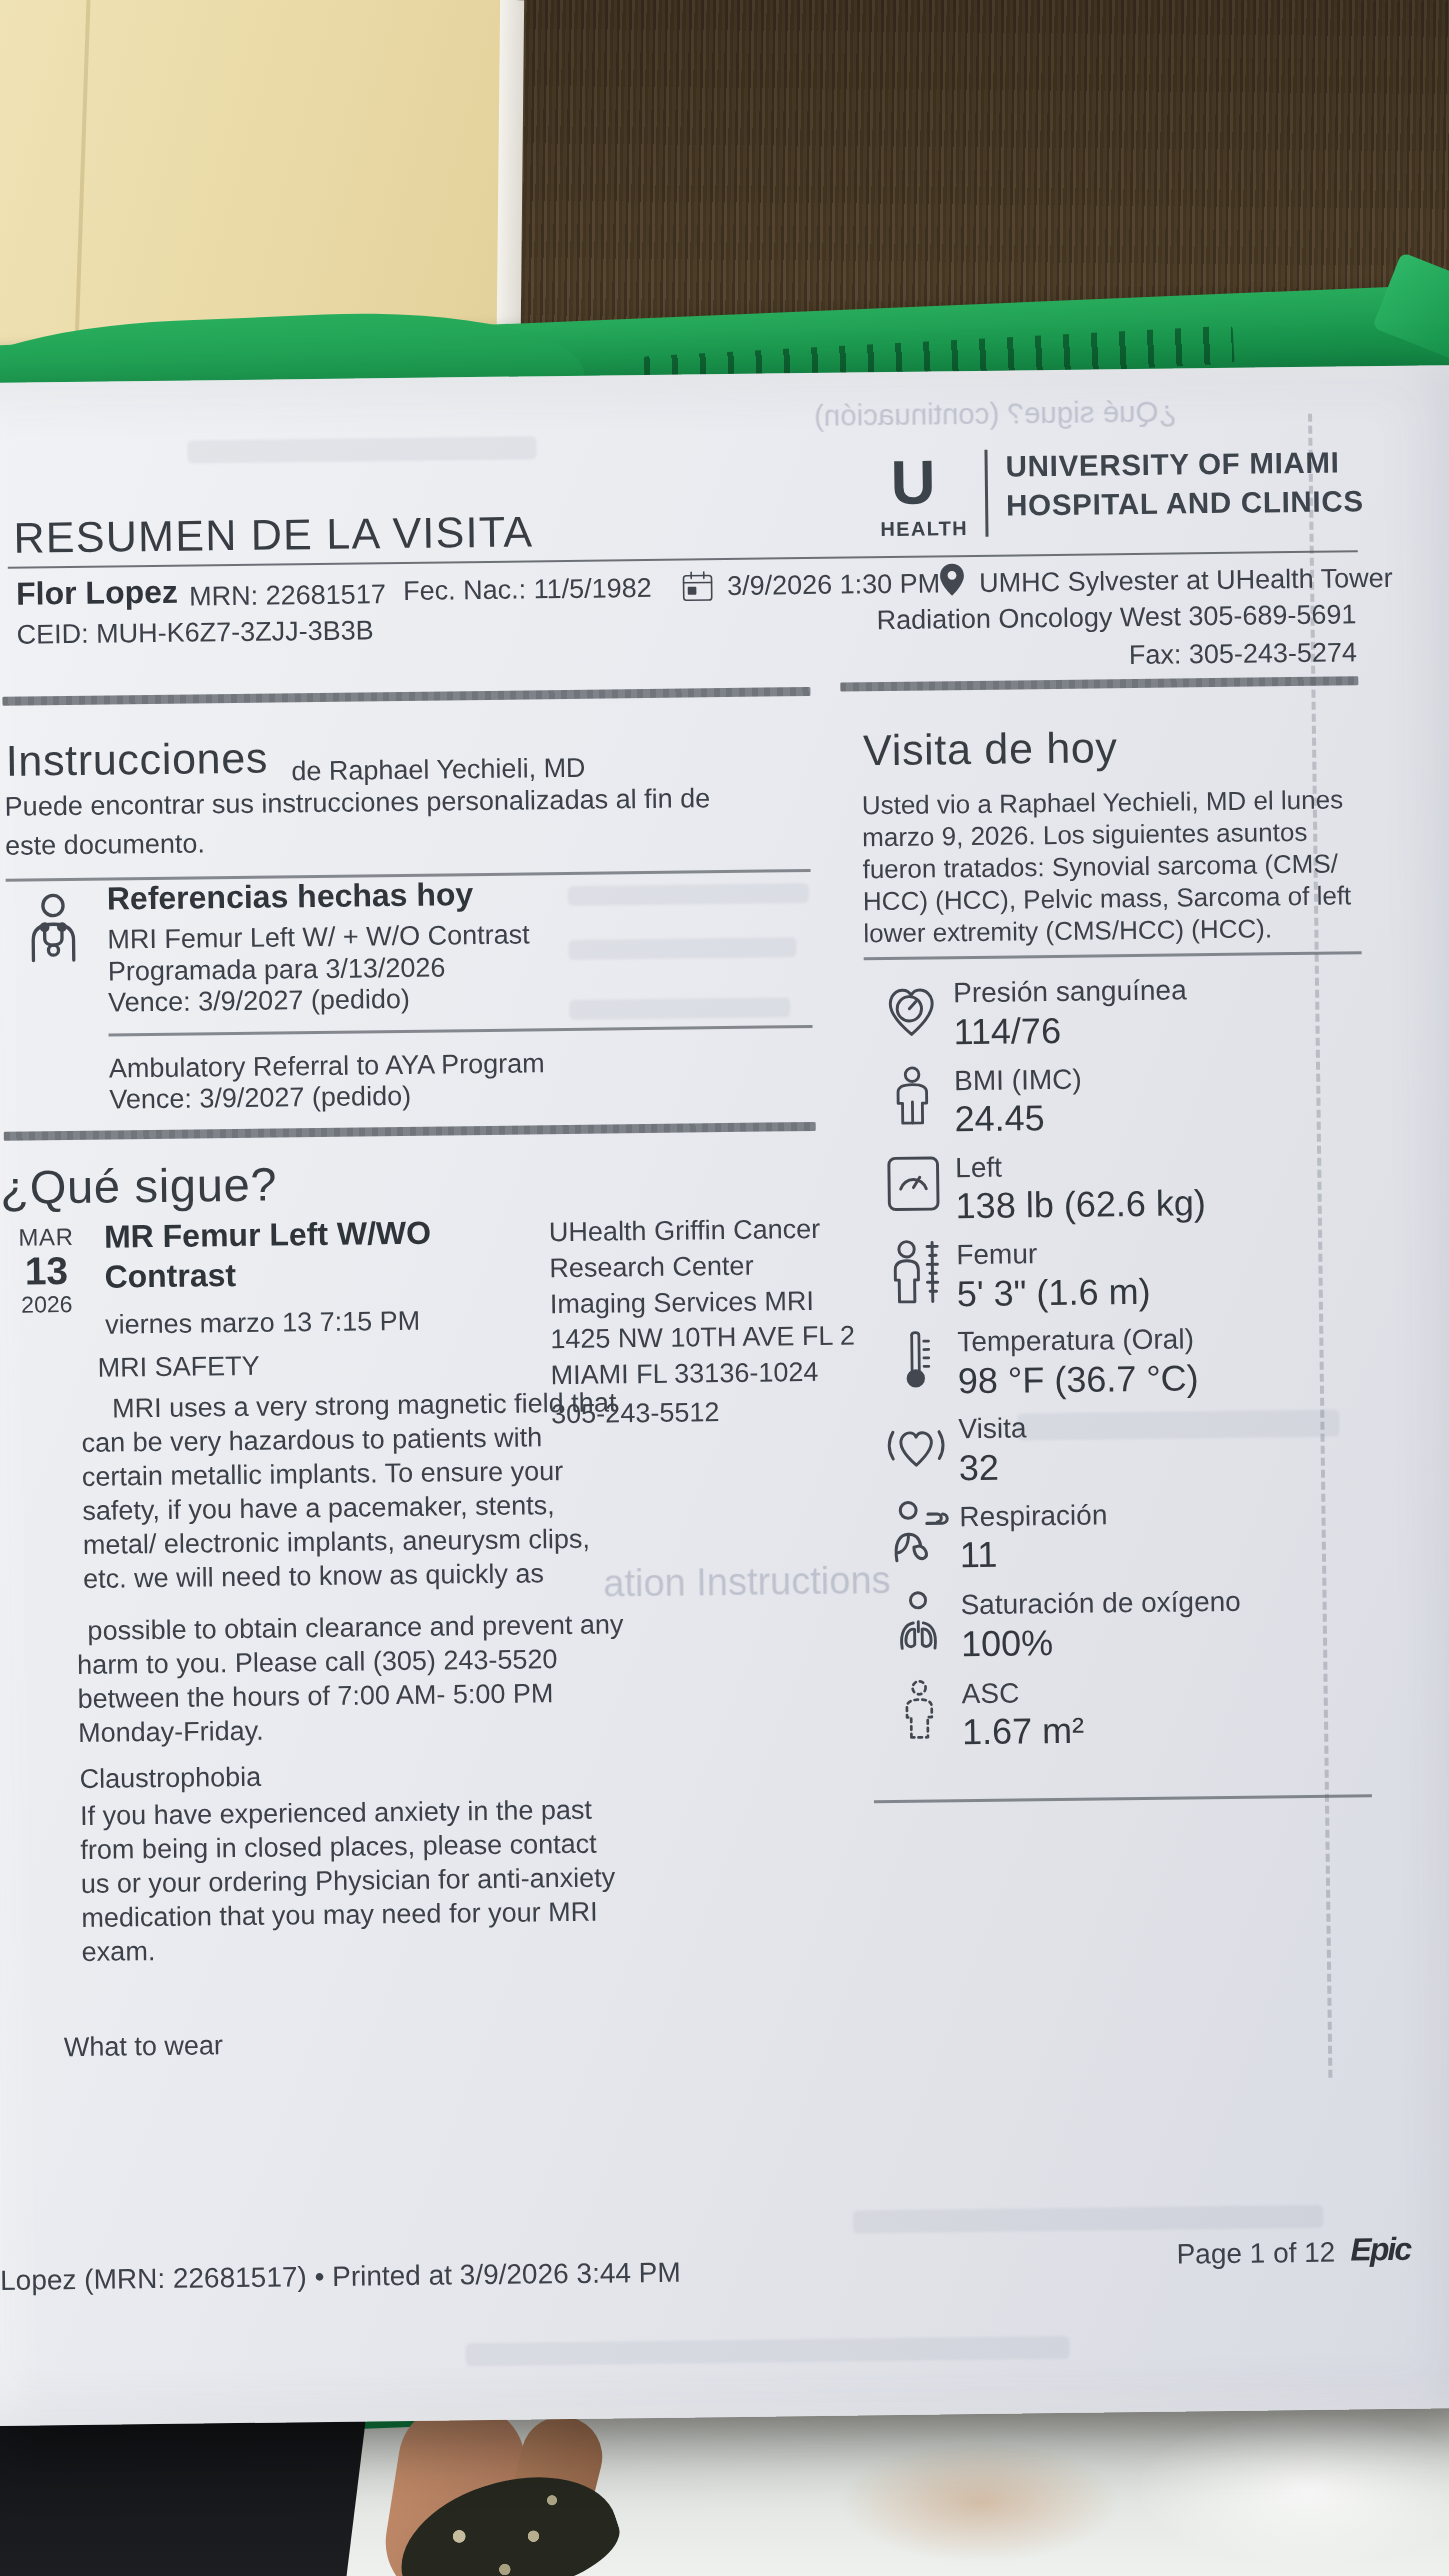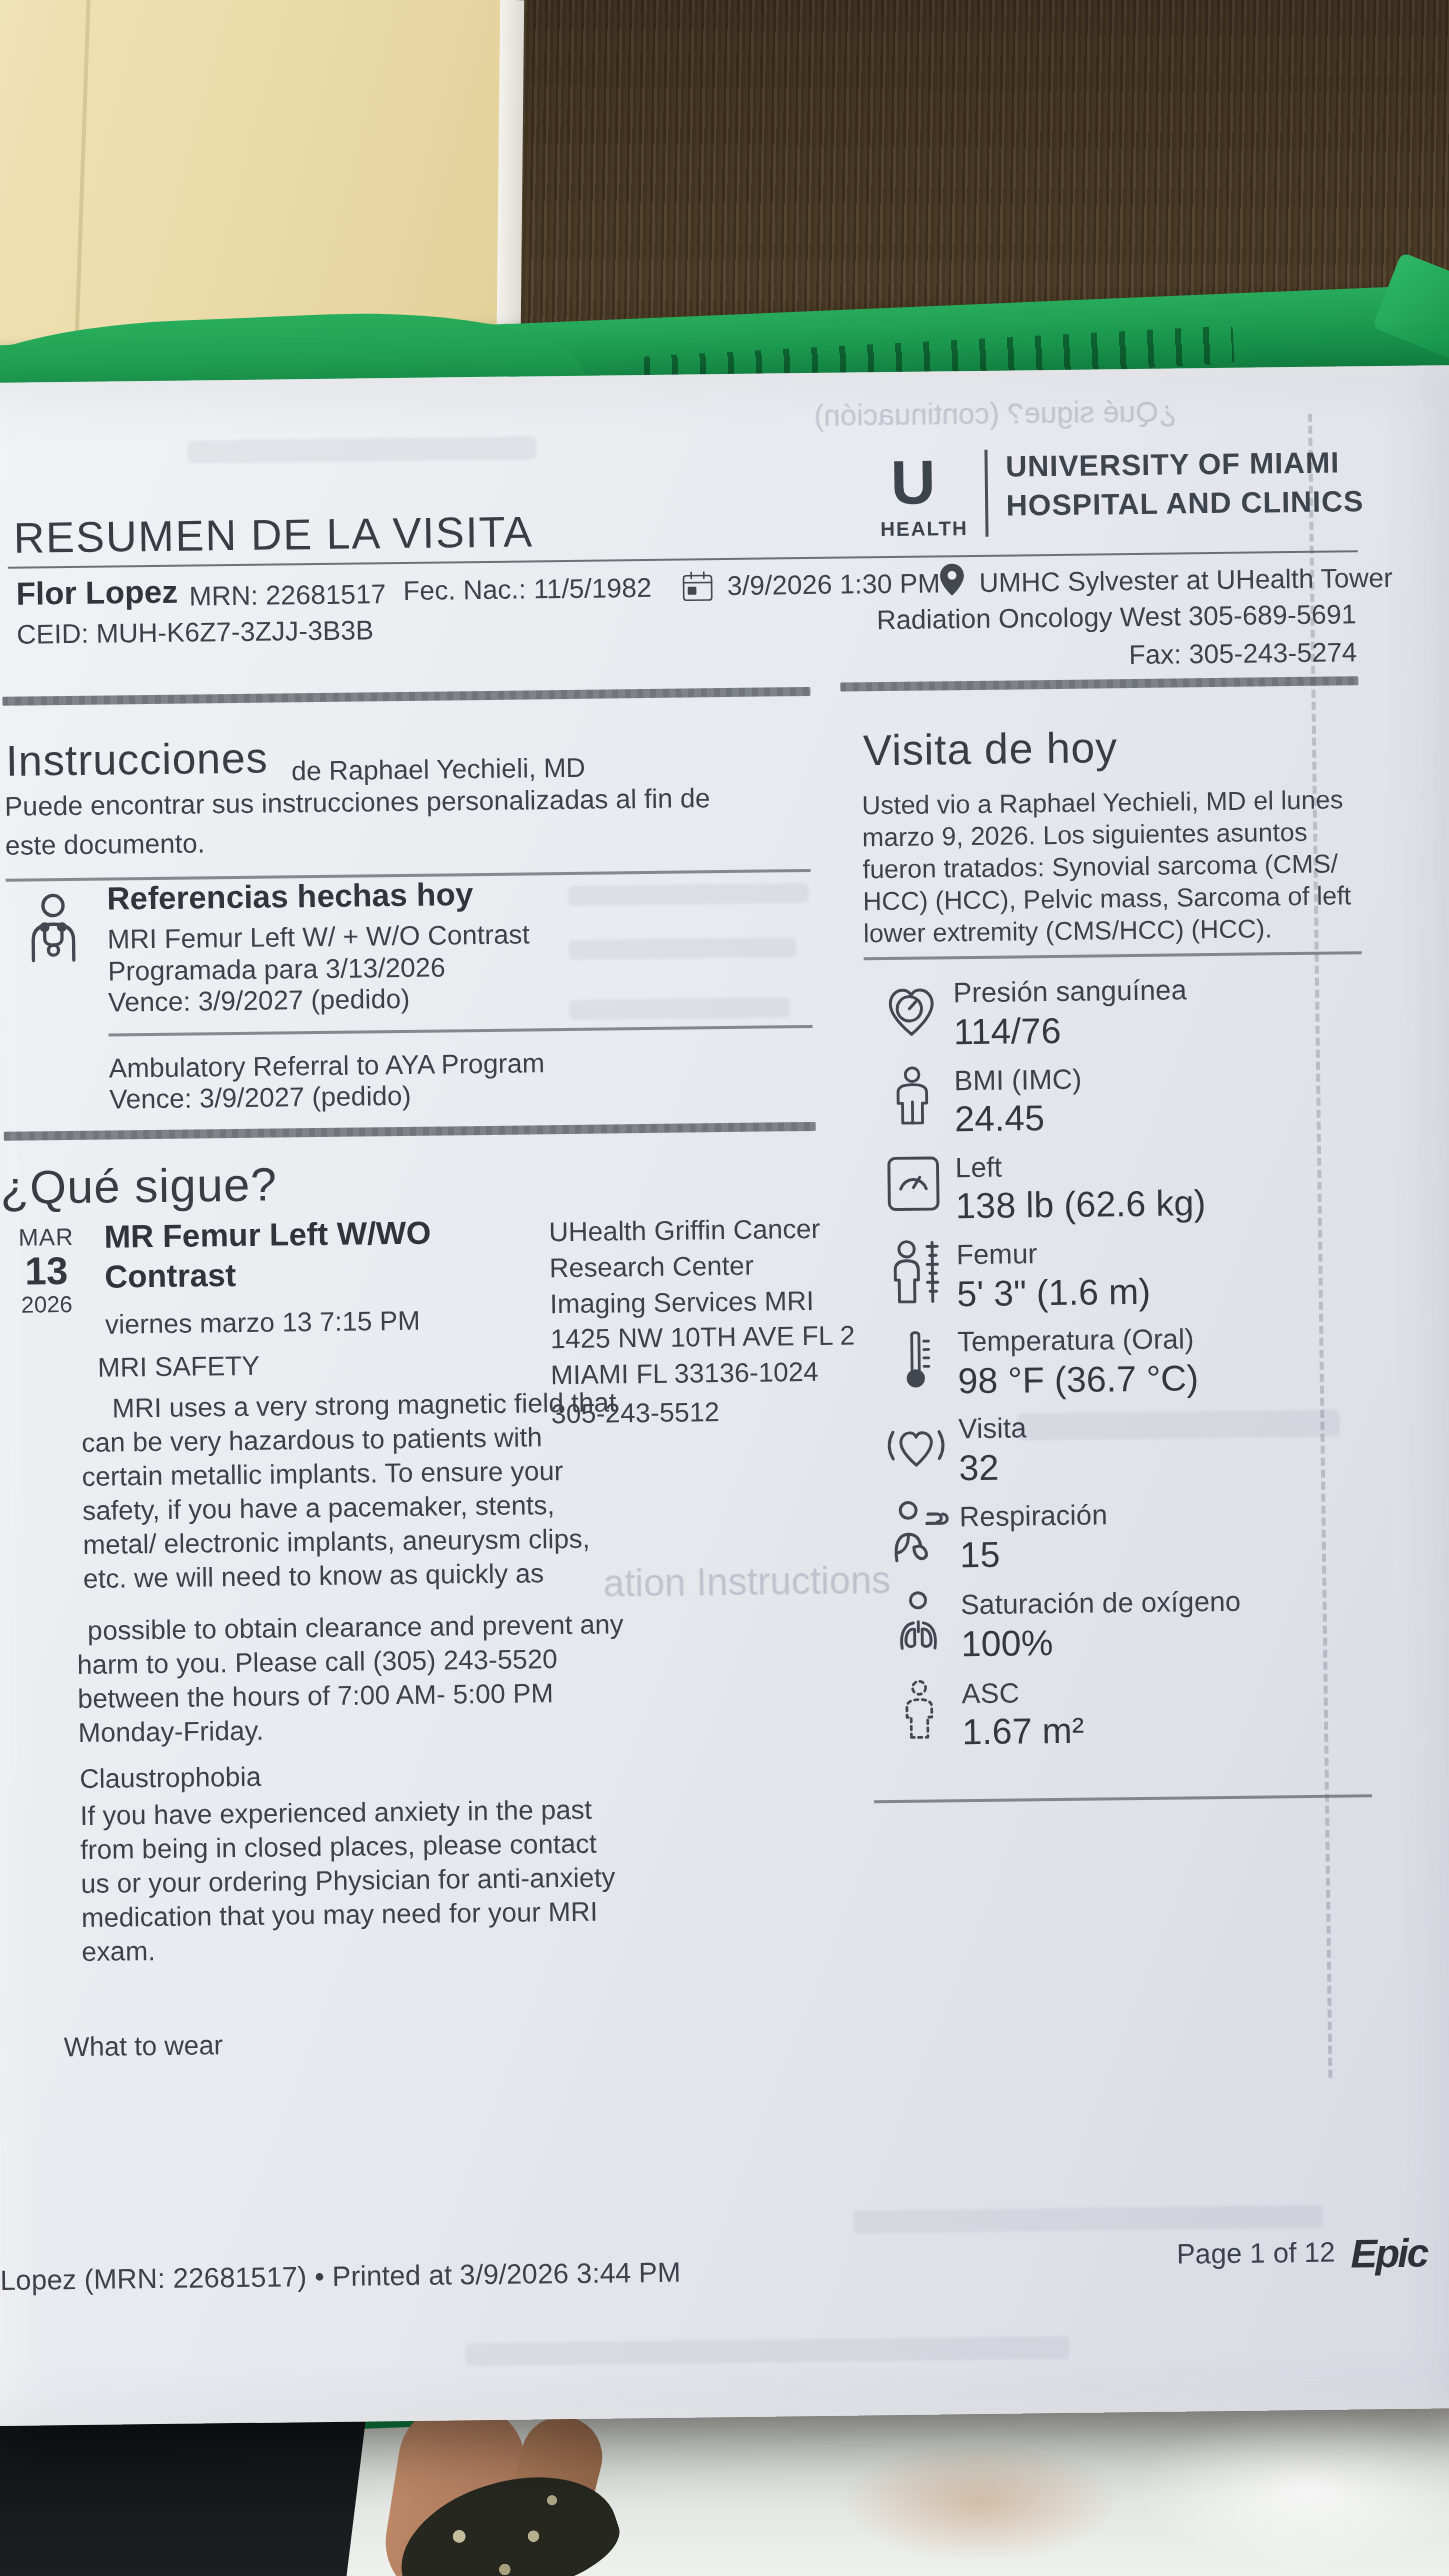--- a/index.html
+++ b/index.html
@@ -58,21 +58,21 @@
   .rule-heavy{height:8.7px;background:repeating-linear-gradient(90deg,#60656b 0 6px,#70757b 6px 12.7px);opacity:.88;border-radius:1.3px;}
   .rule-thin{height:2.7px;background:#5c6168;opacity:.72;}
   .perf{border-left:4px dashed rgba(95,102,115,.30);}
   .ghost{background:rgba(105,115,140,.10);border-radius:5.4px;filter:blur(1.3px);}
   .ghost-text{color:rgba(100,110,135,.30);filter:blur(0.7px);white-space:nowrap;}
   .mirror{transform:scaleX(-1);}
   
   .vital-label{font-size:28px;color:#3c4149;}
   .vital-value{font-size:36px;color:#33383f;}
   .icon-col svg{position:static;}
-  .epic{font-style:italic;font-weight:700;font-size:40px;letter-spacing:-2px;color:#2e3238;}
+  .epic{font-style:italic;font-weight:700;font-size:32px;letter-spacing:-2px;color:#2e3238;}
   svg.line-ic{stroke:#424750;fill:none;stroke-width:4.6;stroke-linecap:round;stroke-linejoin:round;}
 </style>
 </head>
 <body>
 
 <div class="abs bg-manila"></div>
 <div class="abs manila-crease"></div>
 <div class="abs bg-wood"></div>
 <div class="abs paper-sliver"></div>
 <div class="abs green-strip">
@@ -266,21 +266,21 @@
     <svg class="line-ic" width="66" height="66" viewBox="0 0 100 100">
       <circle cx="36" cy="16" r="12"></circle>
       <path d="M18 92 C14 66 22 52 36 52 C46 52 52 58 54 68"></path>
       <path d="M36 52 C36 70 28 78 20 80"></path>
       <path d="M44 72 C44 86 54 92 60 88 C66 84 62 72 52 70 Z"></path>
       <path d="M66 22 L80 22 A 6 6 0 1 1 80 34"></path>
       <path d="M64 36 L88 36 A 7 7 0 1 0 88 22"></path>
     </svg>
   </div>
   <div class="vital-label" style="left:974px;top:1130px;">Respiración</div>
-  <div class="vital-value" style="left:974px;top:1163px;">15</div>
+  <div class="vital-value" style="left:974px;top:1163px;">11</div>
 
   <div class="icon-col" style="left:898px;top:1217px;width:67px;text-align:center;">
     <svg class="line-ic" width="63" height="66" viewBox="0 0 100 100">
       <circle cx="50" cy="16" r="12"></circle>
       <path d="M24 92 C20 66 30 54 42 52"></path>
       <path d="M76 92 C80 66 70 54 58 52"></path>
       <path d="M44 62 C36 60 30 68 30 80 C30 90 40 92 44 86 Z"></path>
       <path d="M56 62 C64 60 70 68 70 80 C70 90 60 92 56 86 Z"></path>
       <line x1="50" y1="50" x2="50" y2="66"></line>
     </svg>

